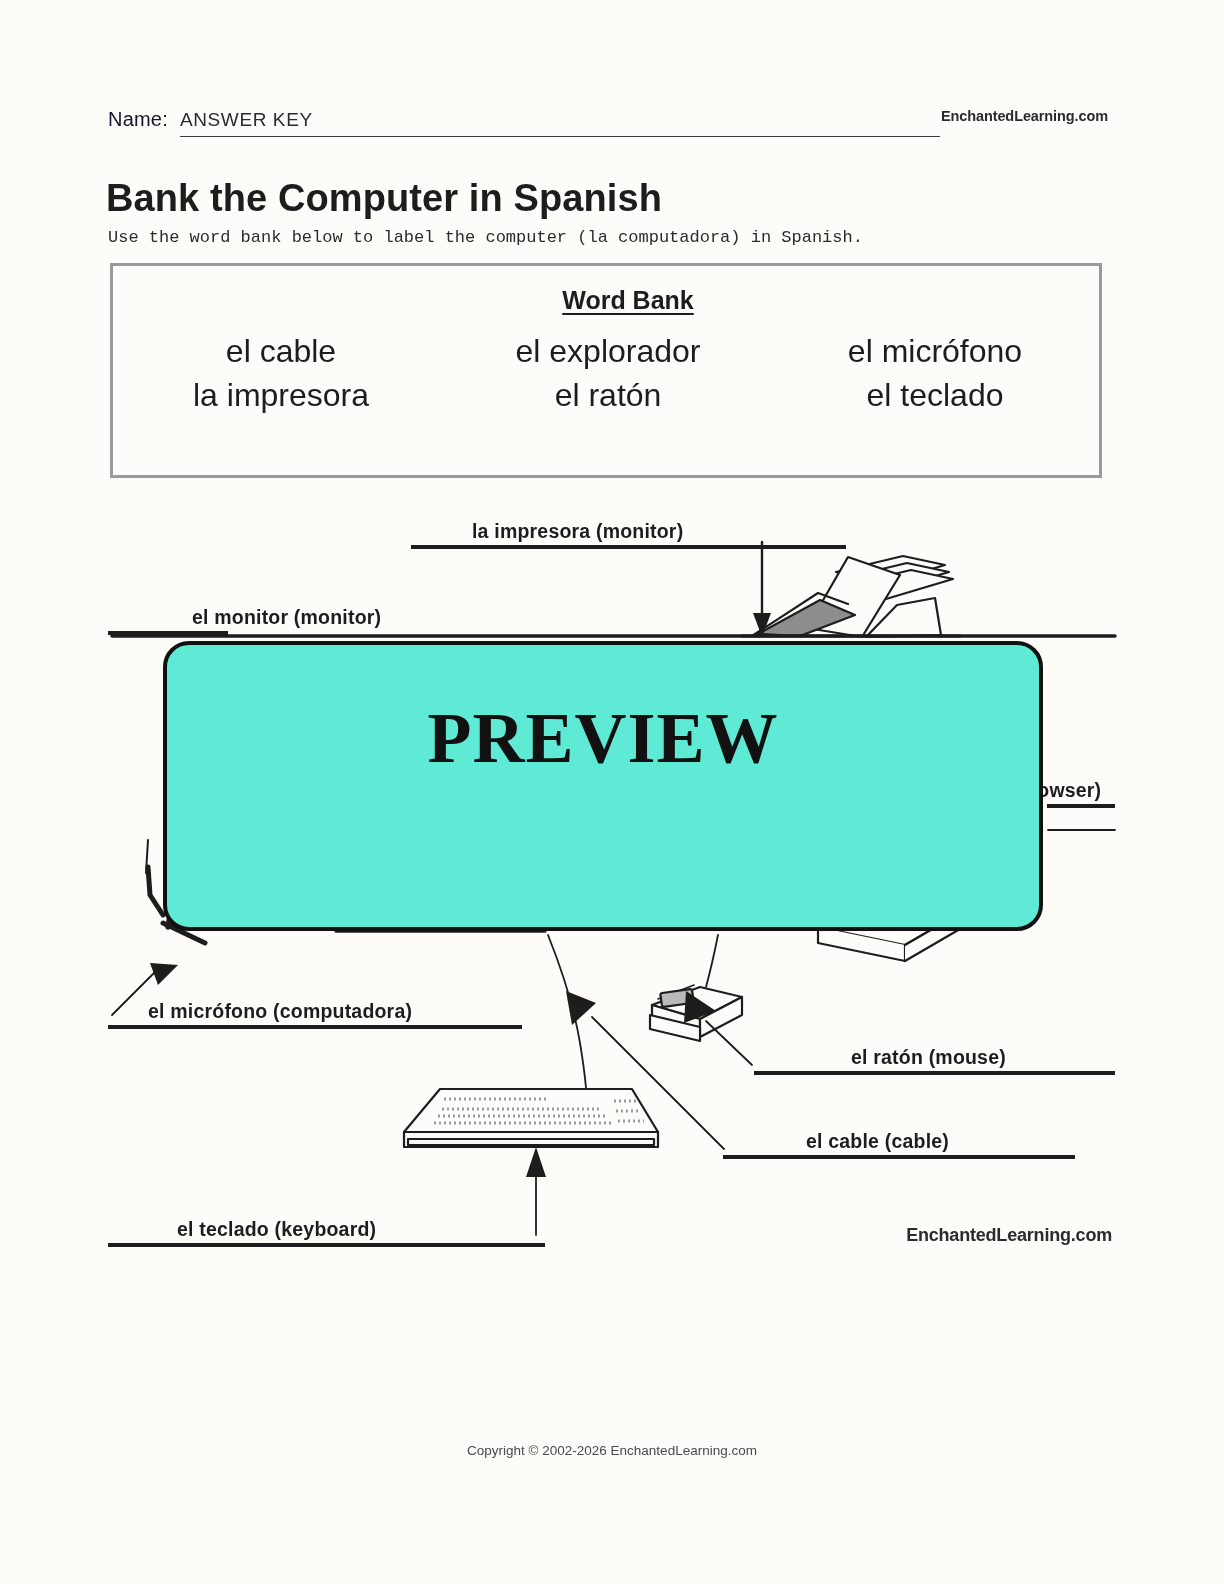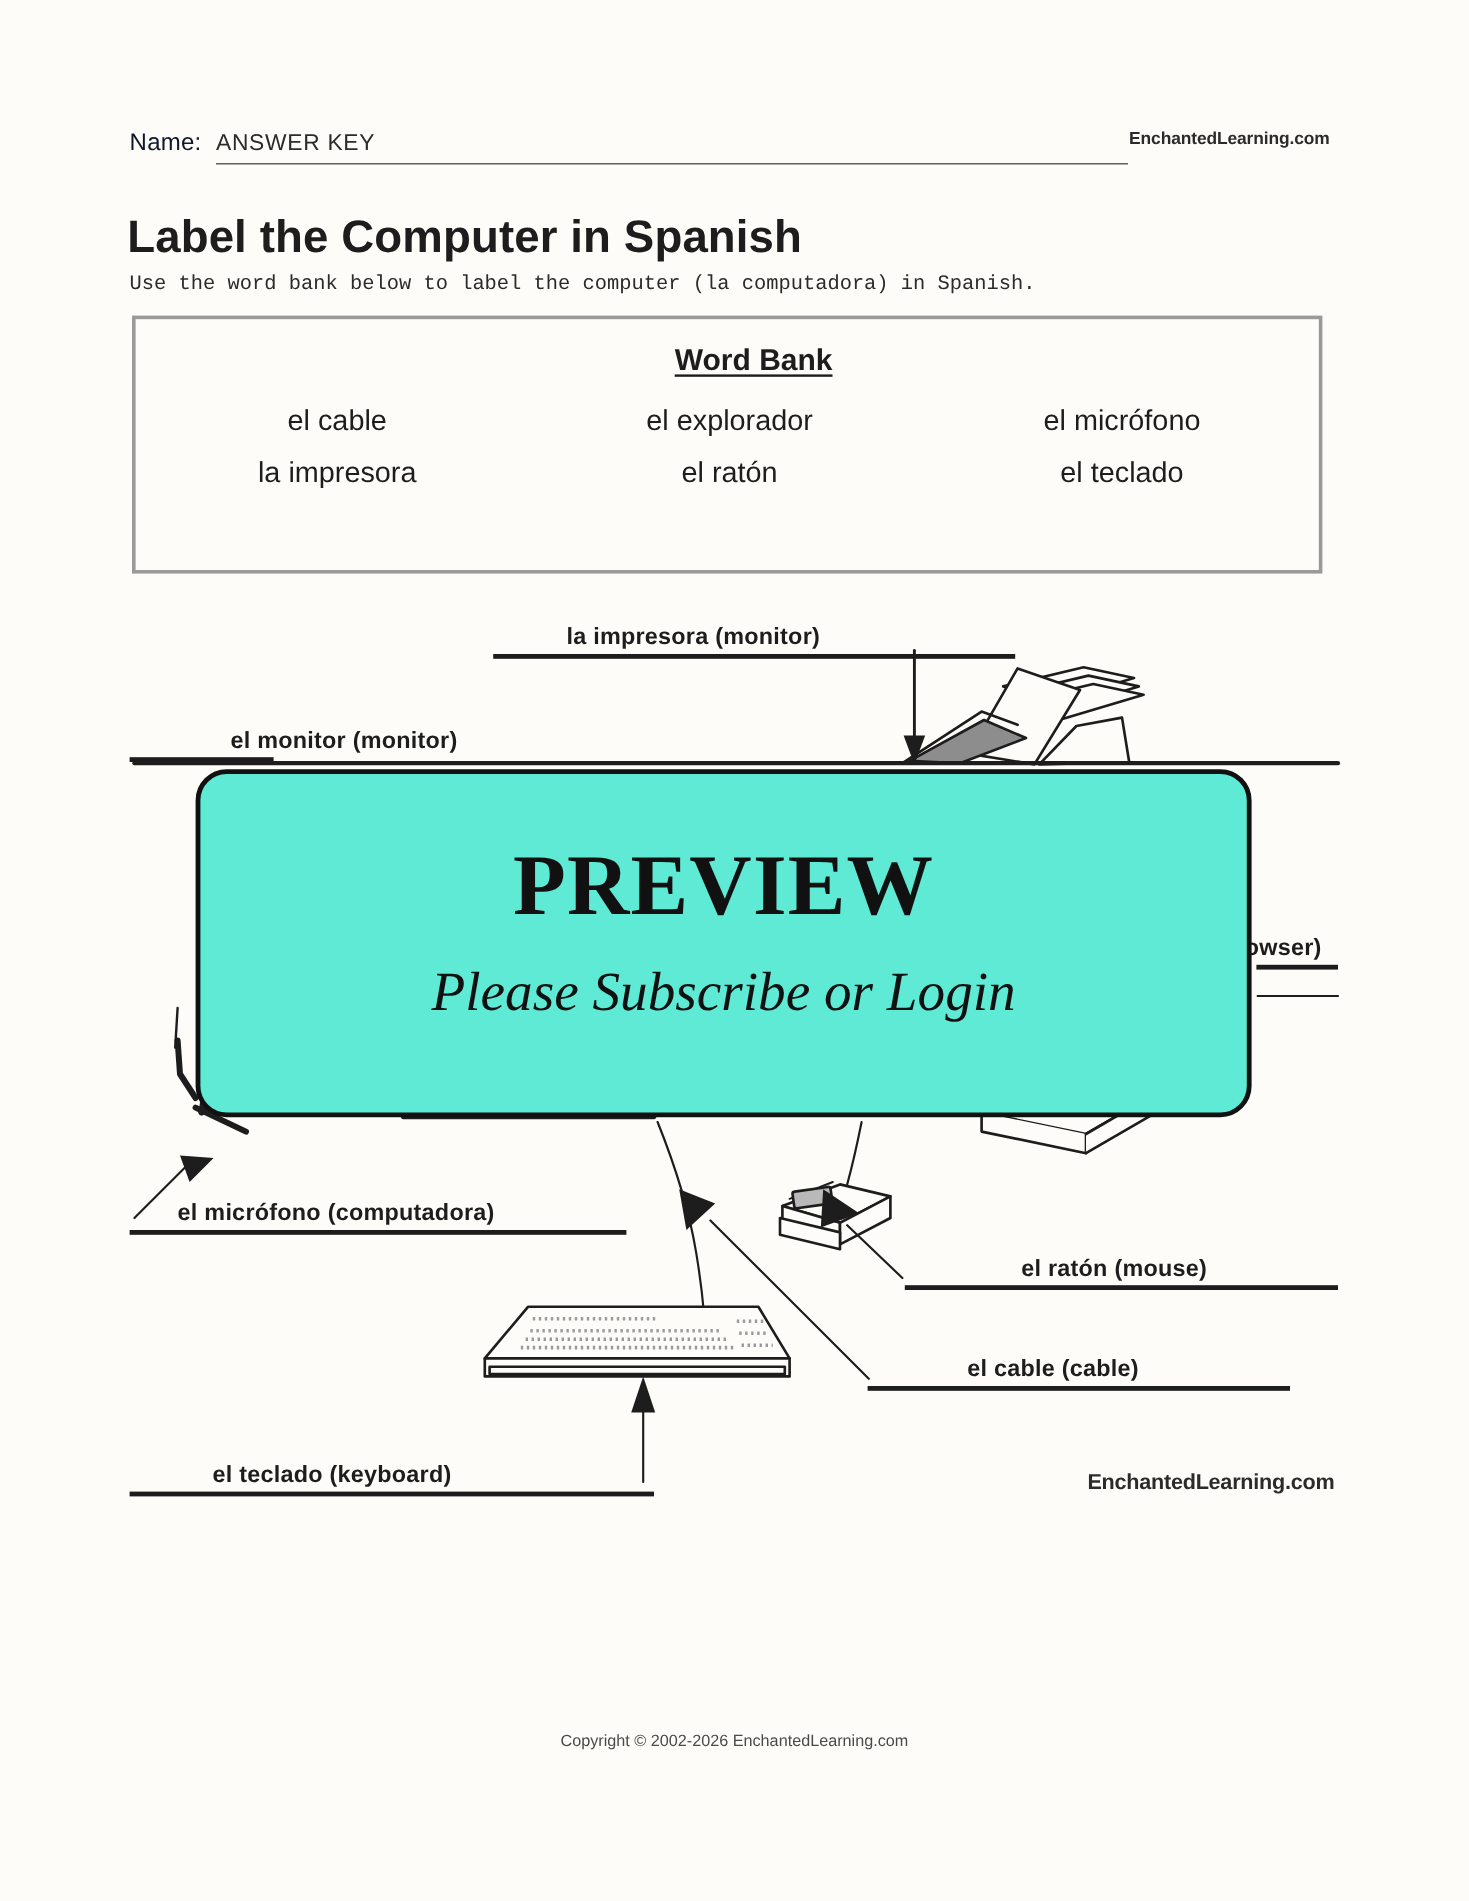--- a/index.html
+++ b/index.html
@@ -72,21 +72,21 @@
     padding-left: 44px;
   }
   .wb-col {
     position: absolute; top: 63px;
     width: 300px; text-align: center;
   }
   #wb-col-0 { left: 18px; }
   #wb-col-1 { left: 345px; }
   #wb-col-2 { left: 672px; }
   .wb-word {
-    font-size: 24px; line-height: 44px;
+    font-size: 32px; line-height: 44px;
     color: #1d1d1d; white-space: nowrap;
   }
 
   
   #diagram {
     position: absolute;
     left: 0; top: 495px;
     width: 1224px; height: 790px;
   }
   #diagram svg { display: block; }
@@ -145,21 +145,21 @@
 </head>
 <body>
 
 <div id="header-row">
   <span id="name-label">Name:</span>
   <span id="name-value">ANSWER KEY</span>
   <div id="name-rule"></div>
   <span id="brand-top">EnchantedLearning.com</span>
 </div>
 
-<h1 id="page-title">Label the Computer in Spanish</h1>
+<h1 id="page-title">Bank the Computer in Spanish</h1>
 <p id="page-subtitle">Use the word bank below to label the computer (la computadora) in Spanish.</p>
 
 <div id="word-bank">
   <div id="word-bank-title">Word Bank</div>
 
   <div class="wb-col" id="wb-col-0">
     <div class="wb-word">el cable</div>
     <div class="wb-word">la impresora</div>
   </div>
 
@@ -302,17 +302,16 @@
 
   <span class="lbl" style="left:806px; top:635px;">el cable (cable)</span>
   <div class="lbl-rule" style="left:723px; top:660px; width:352px;"></div>
 
   <span class="lbl" style="left:177px; top:723px;">el teclado (keyboard)</span>
   <div class="lbl-rule" style="left:108px; top:748px; width:437px;"></div>
 </div>
 
 <div id="preview-overlay">
   <div id="preview-title">PREVIEW</div>
-  <div id="preview-sub">Please Subscribe or Login</div>
 </div>
 
 <div id="brand-bottom">EnchantedLearning.com</div>
 <div id="copyright">Copyright © 2002-2026 EnchantedLearning.com</div>
 
 </body></html>

